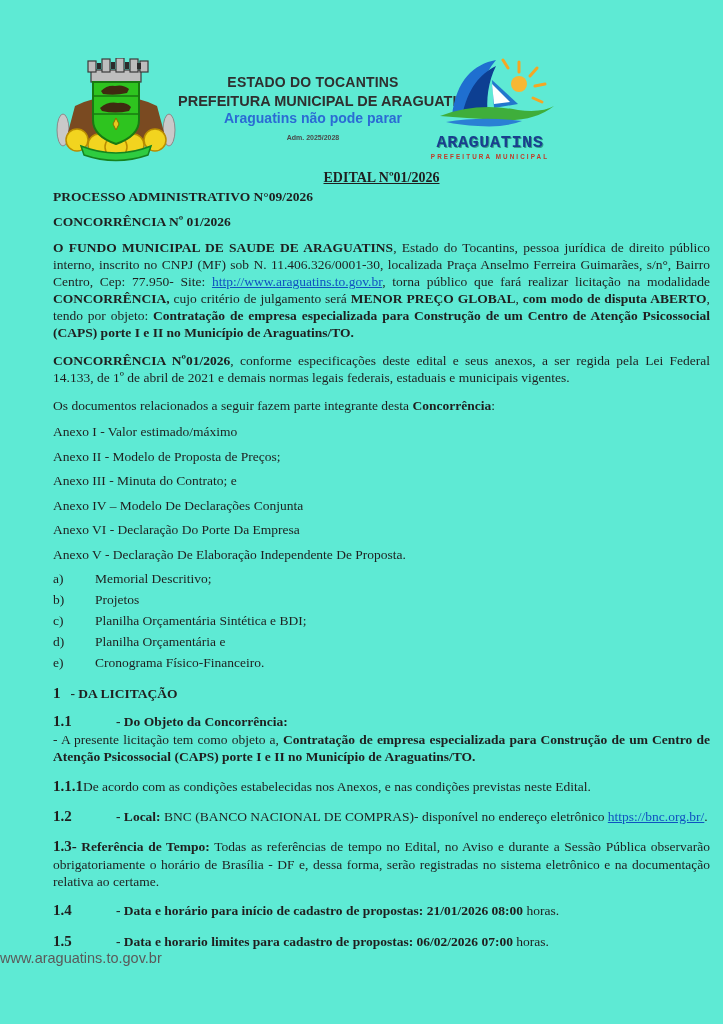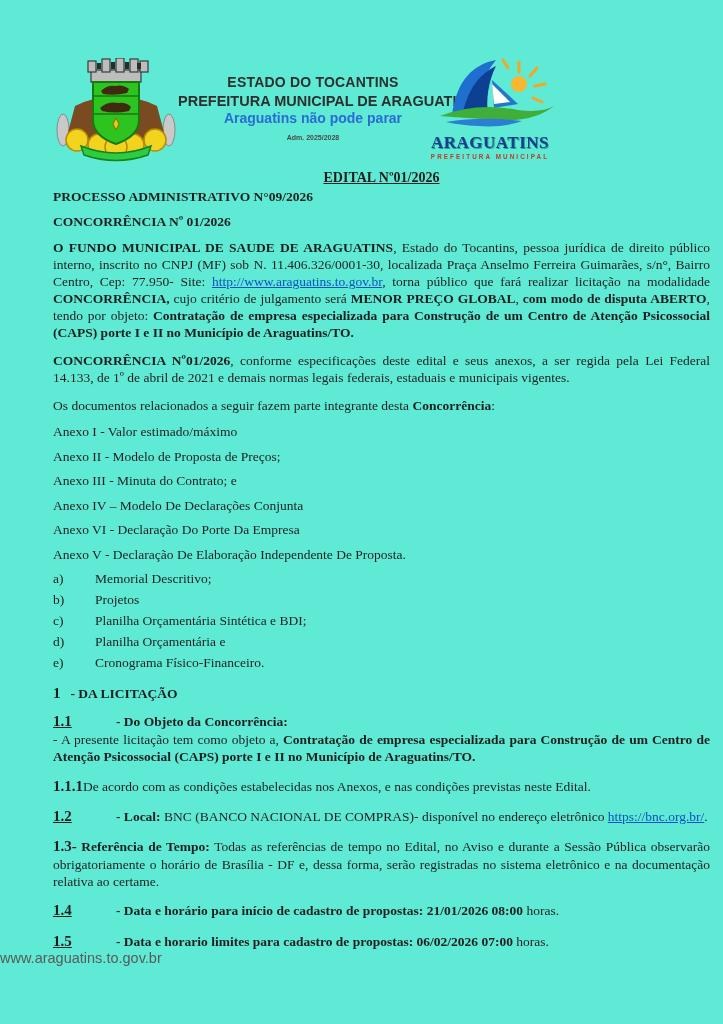--- a/index.html
+++ b/index.html
@@ -14,41 +14,41 @@
   
   .header{position:absolute;top:58px;left:50px;width:520px;height:118px;}
   .coa{position:absolute;left:5px;top:0;width:122px;height:108px;}
   .hdr-center{position:absolute;left:128px;top:16px;width:270px;text-align:center;
     font-family:"Liberation Sans","DejaVu Sans",sans-serif;}
   .hdr-l1{font-size:14px;font-weight:bold;color:#2f2f2f;letter-spacing:.2px;}
   .hdr-l2{font-size:14.5px;font-weight:bold;color:#2f2f2f;margin-top:3px;white-space:nowrap;}
   .hdr-slogan{font-size:14px;font-weight:bold;color:#2b6bd4;margin-top:1px;}
   .hdr-adm{font-size:7px;font-weight:bold;color:#4a4a4a;margin-top:8px;}
   .citylogo{position:absolute;left:372px;top:0;width:136px;text-align:center;}
-  .citylogo-name{font-family:Liberation Serif, serif;
+  .citylogo-name{font-family:Liberation Mono, monospace;
     font-size:17px;font-weight:bold;color:#1a3e8f;letter-spacing:.5px;line-height:1;
     text-shadow:1px 1px 0 #2fa08c;}
   .citylogo-sub{font-family:"Liberation Sans","DejaVu Sans",sans-serif;
     font-size:6.3px;font-weight:bold;color:#c23a27;letter-spacing:2.1px;margin-top:2px;}
   
   .content{position:absolute;left:53px;top:170px;width:657px;}
   .title{text-align:center;font-weight:bold;font-size:14px;text-decoration:underline;
     margin-bottom:3px;}
   .boldline{font-weight:bold;font-size:13.5px;margin-bottom:9px;}
   p.just{font-size:13.5px;line-height:1.26;text-align:justify;margin:0 0 11px 0;}
   .b{font-weight:bold;}
   a.lnk, .lnk{color:#0f52c0;text-decoration:underline;cursor:pointer;}
   .anexo{font-size:13.5px;margin-bottom:8.5px;}
   .letrow{display:flex;font-size:13.5px;margin-bottom:5px;}
   .letrow .let{width:42px;flex:0 0 42px;}
   .sec-h{font-size:13.5px;font-weight:bold;margin:14px 0 10px 0;}
   .sec-h .num{font-size:15px;margin-right:10px;}
   .sec{font-size:13.5px;line-height:1.26;text-align:justify;margin:0 0 11px 0;}
   .num{font-weight:bold;font-size:15px;font-family:"Liberation Serif","DejaVu Serif",serif;}
-  .numtab{display:inline-block;width:63px;text-decoration:underline;}
+  .numtab{display:inline-block;width:63px;}
   .footer{position:absolute;left:0;width:723px;top:950px;text-align:left;
     font-family:"Liberation Sans","DejaVu Sans",sans-serif;font-size:14.5px;color:#5a5a5a;}
 </style>
 </head>
 <body>
 
 <div class="page">
 
   <div class="header">
 

